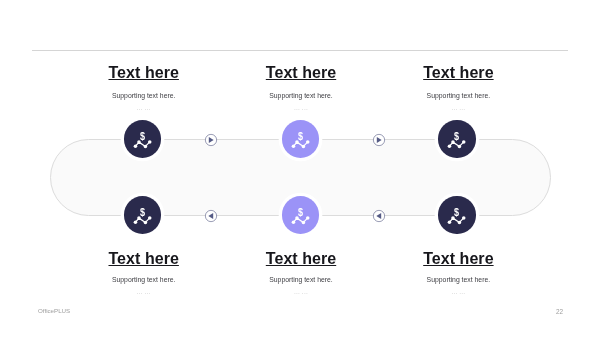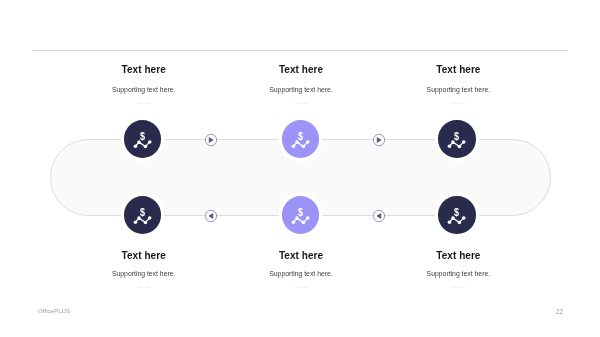--- a/index.html
+++ b/index.html
@@ -12,21 +12,21 @@
   .pill{position:absolute;left:49.5px;top:139.2px;width:501.2px;height:77px;
         background:#fafafa;border:1px solid #dcdcdc;border-radius:40px;box-sizing:border-box;}
 
   .node{position:absolute;width:37.2px;height:37.2px;border-radius:50%;box-shadow:0 0 0 3.3px #ffffff;}
   .node svg{position:absolute;left:0;top:0;display:block;}
 
   .arrow{position:absolute;width:14px;height:14px;}
   .arrow svg{display:block;}
 
   .col{position:absolute;width:200px;text-align:center;}
-  .title{font-size:10px;font-weight:bold;color:#17171c;line-height:1;letter-spacing:0.05px;}
+  .title{font-size:16px;font-weight:bold;color:#17171c;line-height:1;letter-spacing:0.05px;text-decoration:underline;}
   .sub{font-size:6.85px;color:#3d3d42;line-height:1;letter-spacing:0px;}
   .dots{font-size:5.6px;color:#a6a6a6;line-height:1;letter-spacing:0.18px;}
   .btm .sub{margin-top:10.3px;}
 
   .brand{position:absolute;left:38px;top:308.2px;font-size:6.2px;color:#9d9d9d;letter-spacing:0px;line-height:1;}
   .pageno{position:absolute;left:0;top:308.6px;width:563px;text-align:right;font-size:6.4px;color:#9d9d9d;line-height:1;}
 </style>
 </head>
 <body>
 

